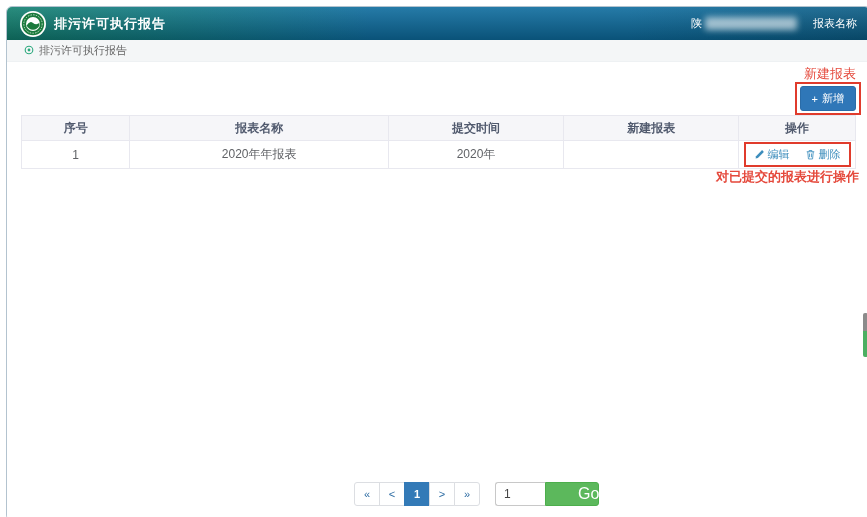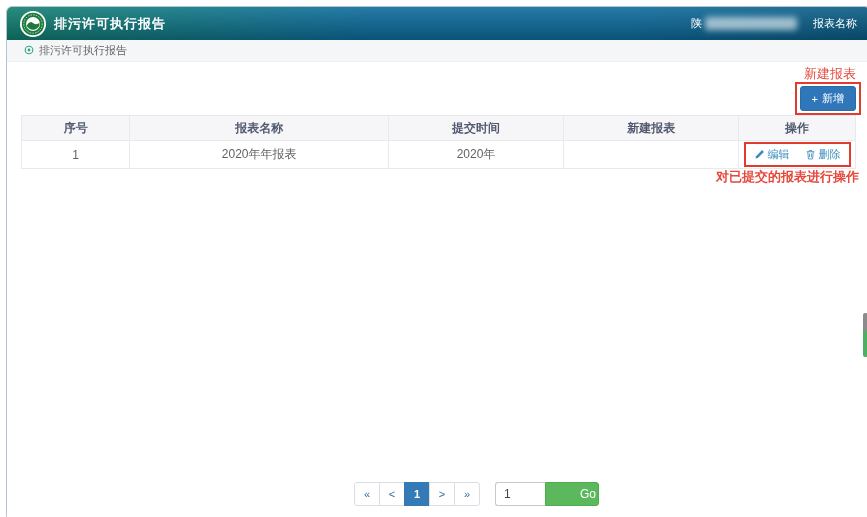--- a/index.html
+++ b/index.html
@@ -55,21 +55,21 @@
   .pg:first-child { border-radius:3px 0 0 3px; margin-left:0; }
   .pg:last-child { border-radius:0 3px 3px 0; }
   .pg.active { background:#337ab7; border-color:#337ab7; color:#fff; font-weight:bold; }
   .jump { display:flex; margin-left:15px; }
   .jump-input {
     width:50px; height:24px; border:1px solid #c8c8c8; border-right:none; border-radius:3px 0 0 3px;
     padding:0 8px; font-size:12px; color:#444; outline:none; font-family:"Liberation Sans",sans-serif;
   }
   .go-btn {
     width:54px; height:24px; background:#5cb85c; border:1px solid #4cae4c; border-radius:0 3px 3px 0;
-    color:#fff; font-size:12px; cursor:pointer; font-family:"Liberation Sans",sans-serif;padding-left:32px;
+    color:#fff; font-size:16px; cursor:pointer; font-family:"Liberation Sans",sans-serif;padding-left:32px;
   }
   
   .float-bar { position:absolute; right:2px; top:306px; width:5px; height:44px; border-radius:2px; overflow:hidden; }
   .float-bar .grey { height:18px; background:#8b8b8b; }
   .float-bar .green { height:26px; background:#4caf62; }
   .bottom-line {
     position:absolute; left:0; right:0; bottom:0; height:3px;
     background:linear-gradient(to right, #8ba8bb, #3e6e8e 28%, #3e6e8e 80%, #6d94ac);
   }
 </style>

